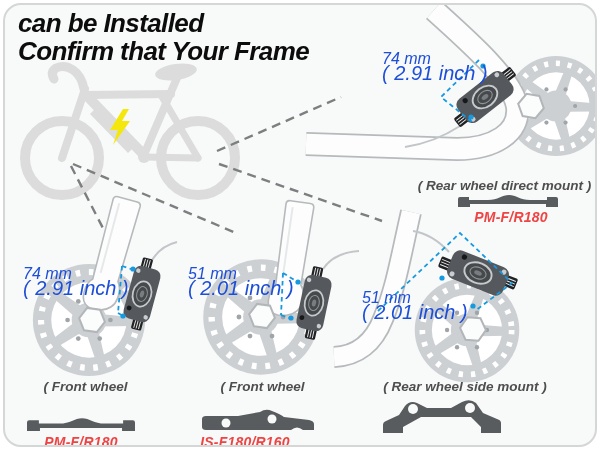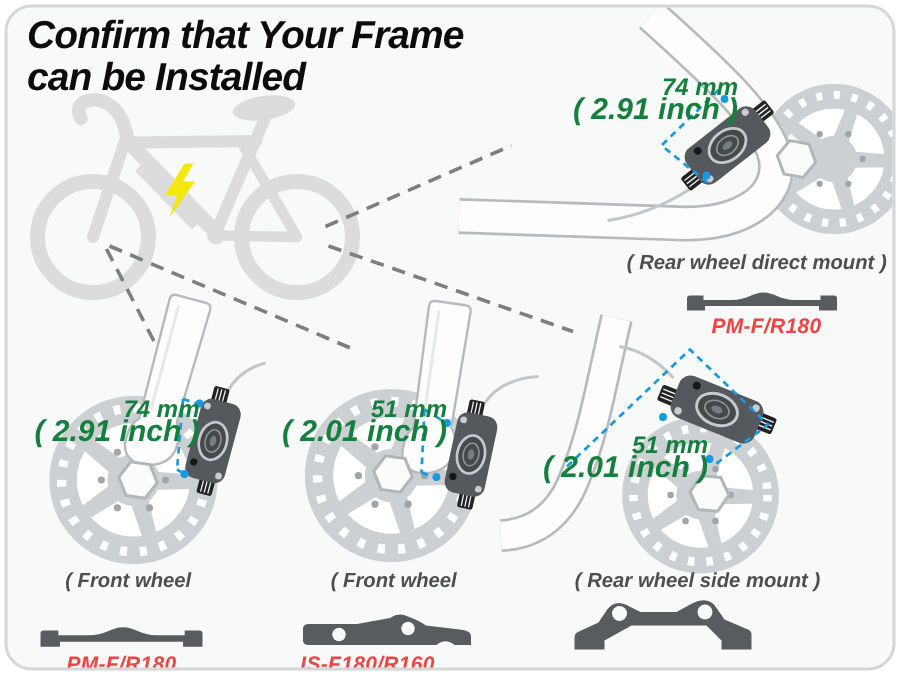--- a/index.html
+++ b/index.html
@@ -6,22 +6,22 @@
   body{width:600px;height:450px;position:relative;overflow:hidden;
        font-family:"Liberation Sans", sans-serif;}
   .page{position:absolute;top:3px;left:3px;right:3px;bottom:3px;
         border:2px solid #d5d6d6;border-radius:18px;background:#f8f9f9;
         overflow:hidden;}
   svg.art{position:absolute;top:0;left:0;z-index:1;}
   .txt{position:absolute;z-index:2;}
   .title{left:13px;top:4px;color:#0c0c0c;
          font-size:26px;line-height:28px;font-weight:700;font-style:italic;
          letter-spacing:-0.6px;white-space:nowrap;}
-  .dim{color:#15803d;font-style:italic;font-weight:700;
-       font-size:16px;line-height:15px;white-space:nowrap;text-align:right;}
+  .dim{color:#1d4ed8;font-style:italic;font-weight:400;
+       font-size:16px;line-height:15px;white-space:nowrap;}
   .dim .inch{display:block;font-size:20px;}
   .caption{color:#4e4e4e;font-style:italic;font-weight:600;
            font-size:13.5px;line-height:15px;text-align:center;}
   .mlabel{color:#ef4444;font-style:italic;font-weight:600;
           font-size:14px;letter-spacing:.2px;text-align:center;}
 </style>
 </head>
 <body>
 
 <div class="page">
@@ -167,29 +167,29 @@
     <g stroke="#1699df" stroke-width="1.8" stroke-dasharray="4.5 3.5" fill="none">
       <polyline points="373,306 455,228 507,278 470,306"></polyline>
     </g>
     <circle cx="468" cy="301" r="2.6" fill="#1699df"></circle>
     <circle cx="437" cy="273" r="2.6" fill="#1699df"></circle>
     <use href="#is203-mount" transform="translate(378,396)"></use>
   </g>
 </svg>
 
 <div class="txt title">
+  <div>can be Installed</div>
   <div>Confirm that Your Frame</div>
-  <div>can be Installed</div>
 </div>
 
 <div class="txt dim" style="left:377px;top:46px;">
   <span>74 mm</span>
   <span class="inch">( 2.91 inch )</span>
 </div>
-<div class="txt caption" style="left:407px;top:162px;width:185px;">( Rear wheel direct mount )</div>
+<div class="txt caption" style="left:407px;top:173px;width:185px;">( Rear wheel direct mount )</div>
 <div class="txt mlabel" style="left:446px;top:204px;width:120px;">PM-F/R180</div>
 
 <div class="txt dim" style="left:18px;top:261px;">
   <span>74 mm</span>
   <span class="inch">( 2.91 inch )</span>
 </div>
 <div class="txt caption" style="left:13px;top:374px;width:135px;">
   <div>( Front wheel</div>
 </div>
 <div class="txt mlabel" style="left:16px;top:429px;width:120px;">PM-F/R180</div>

